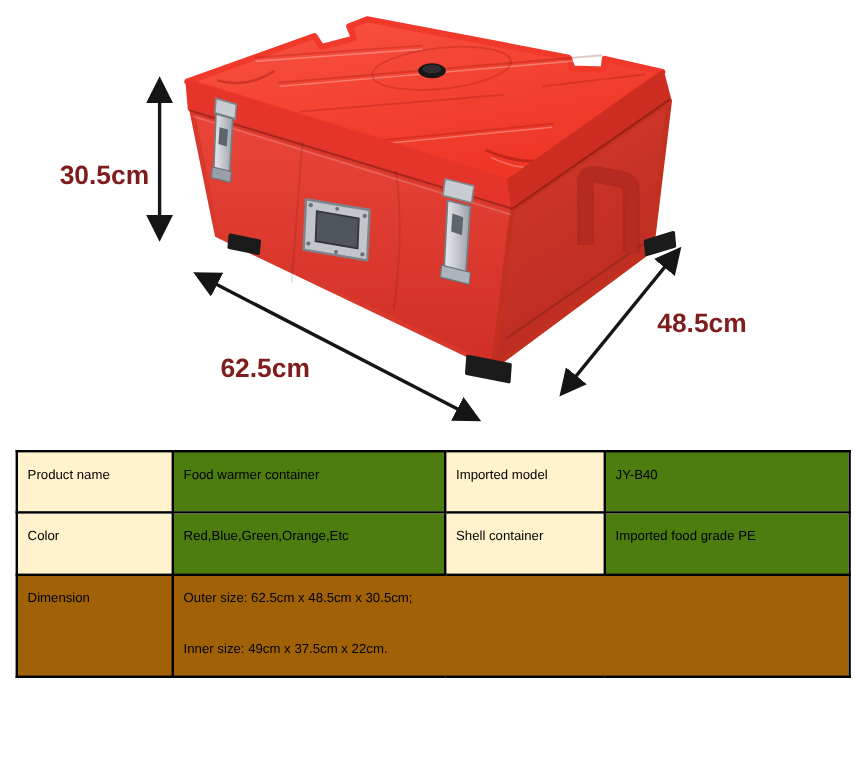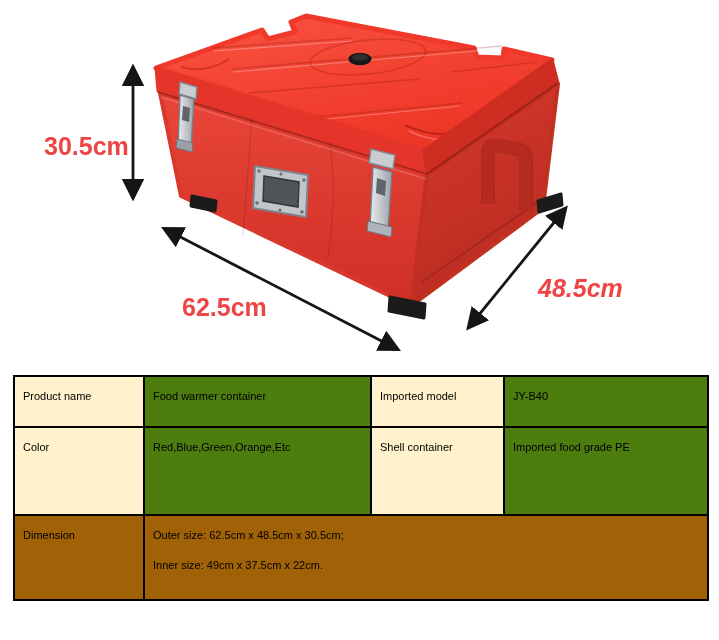--- a/index.html
+++ b/index.html
@@ -1,35 +1,35 @@
 <!DOCTYPE html>
 <html><head>
 <meta charset="utf-8">
 <style>
   html,body{margin:0;padding:0;background:#fff;}
   .page{position:relative;width:719px;height:640px;background:#ffffff;overflow:hidden;
         font-family:"Liberation Sans",sans-serif;}
   .figure{position:absolute;left:0;top:0;width:719px;height:372px;}
   .figure svg{position:absolute;left:0;top:0;}
-  .dim-label{position:absolute;color:#ef4444;font-weight:bold;font-size:25px;line-height:20px;
-             letter-spacing:0px;}
+  .dim-label{position:absolute;color:#7f1d1d;font-weight:bold;font-size:22px;line-height:20px;
+             text-align:center;letter-spacing:0px;}
   .dim-height{left:44px;top:136px;width:86px;}
   .dim-width{left:182px;top:297px;width:78px;}
-  .dim-depth{left:538px;top:278px;width:94px;font-style:italic;}
+  .dim-depth{left:538px;top:260px;width:94px;}
 
   table.spec{position:absolute;left:13px;top:375px;width:694px;border-collapse:collapse;
              table-layout:fixed;border:2px solid #000;}
   table.spec td{border:2px solid #000;vertical-align:top;padding:9px 7px 0 8px;
                 font-weight:normal;font-size:11px;line-height:21px;color:#000;white-space:nowrap;
                 overflow:hidden;}
   td.lbl{background:#fff2cc;}
   td.val{background:#4d7c0f;}
-  tr.r1{height:51px;} tr.r2{height:48px;} tr.r3{height:88px;} tr.r4{height:85px;}
+  tr.r1{height:51px;} tr.r2{height:48px;} tr.r3{height:52px;} tr.r4{height:85px;}
   tr.r4 td{background:#a16207;}
-  .dim-line2{margin-top:9px;}
+  .dim-line2{margin-top:21px;}
 </style>
 </head>
 <body>
 
 <div class="page">
 
   <div class="figure">
     <svg width="719" height="372" viewBox="0 0 719 372">
       <defs>
         <linearGradient id="gTop" x1="0" y1="0" x2="0.6" y2="1">

